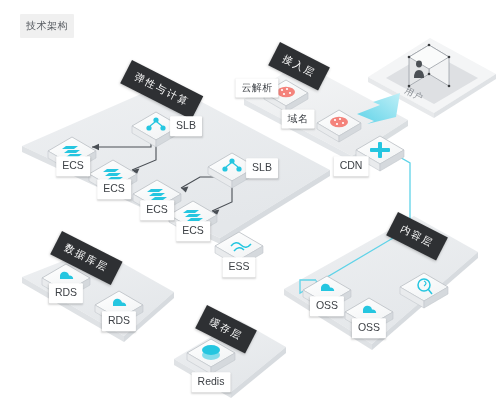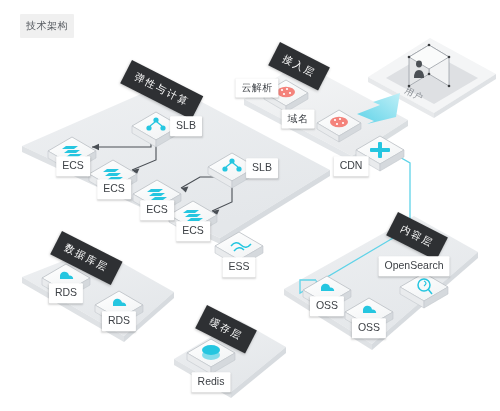--- a/index.html
+++ b/index.html
@@ -368,15 +368,14 @@
   <div class="nlabel" style="left:193px;top:231px;">ECS</div>
   <div class="nlabel" style="left:239px;top:267px;">ESS</div>
   <div class="nlabel cn" style="left:257px;top:88px;">云解析</div>
   <div class="nlabel cn" style="left:298px;top:119px;">域名</div>
   <div class="nlabel" style="left:351px;top:146px;margin-top:20px;">CDN</div>
   <div class="nlabel" style="left:66px;top:293px;">RDS</div>
   <div class="nlabel" style="left:119px;top:321px;">RDS</div>
   <div class="nlabel" style="left:211px;top:382px;">Redis</div>
   <div class="nlabel" style="left:327px;top:306px;">OSS</div>
   <div class="nlabel" style="left:369px;top:328px;">OSS</div>
-  <div class="nlabel" style="left:414px;top:266px;">OpenSearch</div>
 
 </div>
 
 </body></html>

